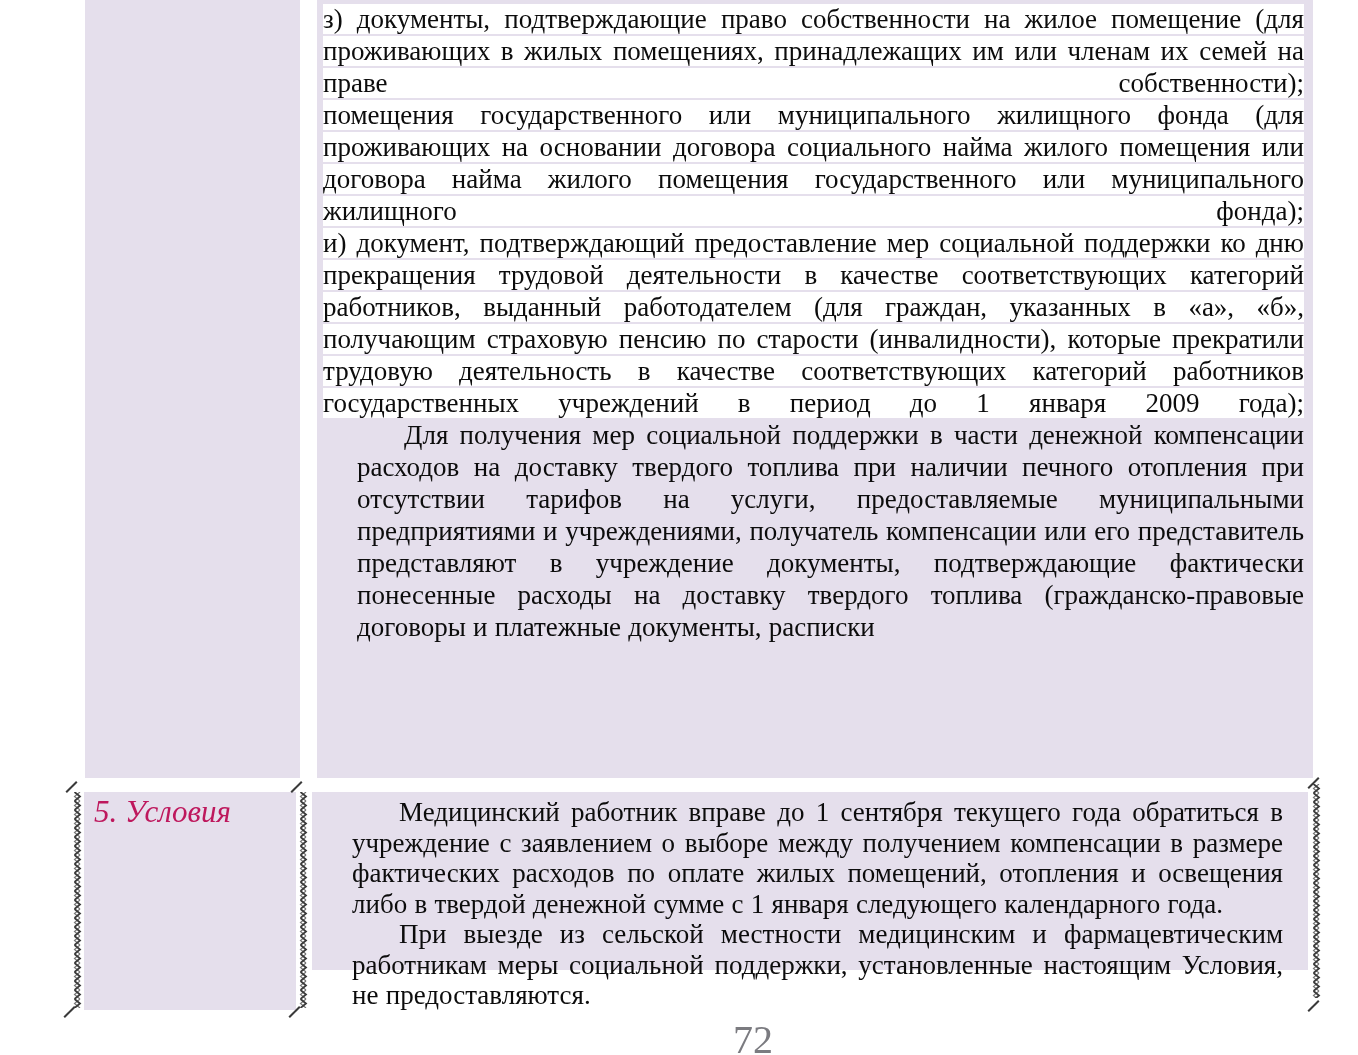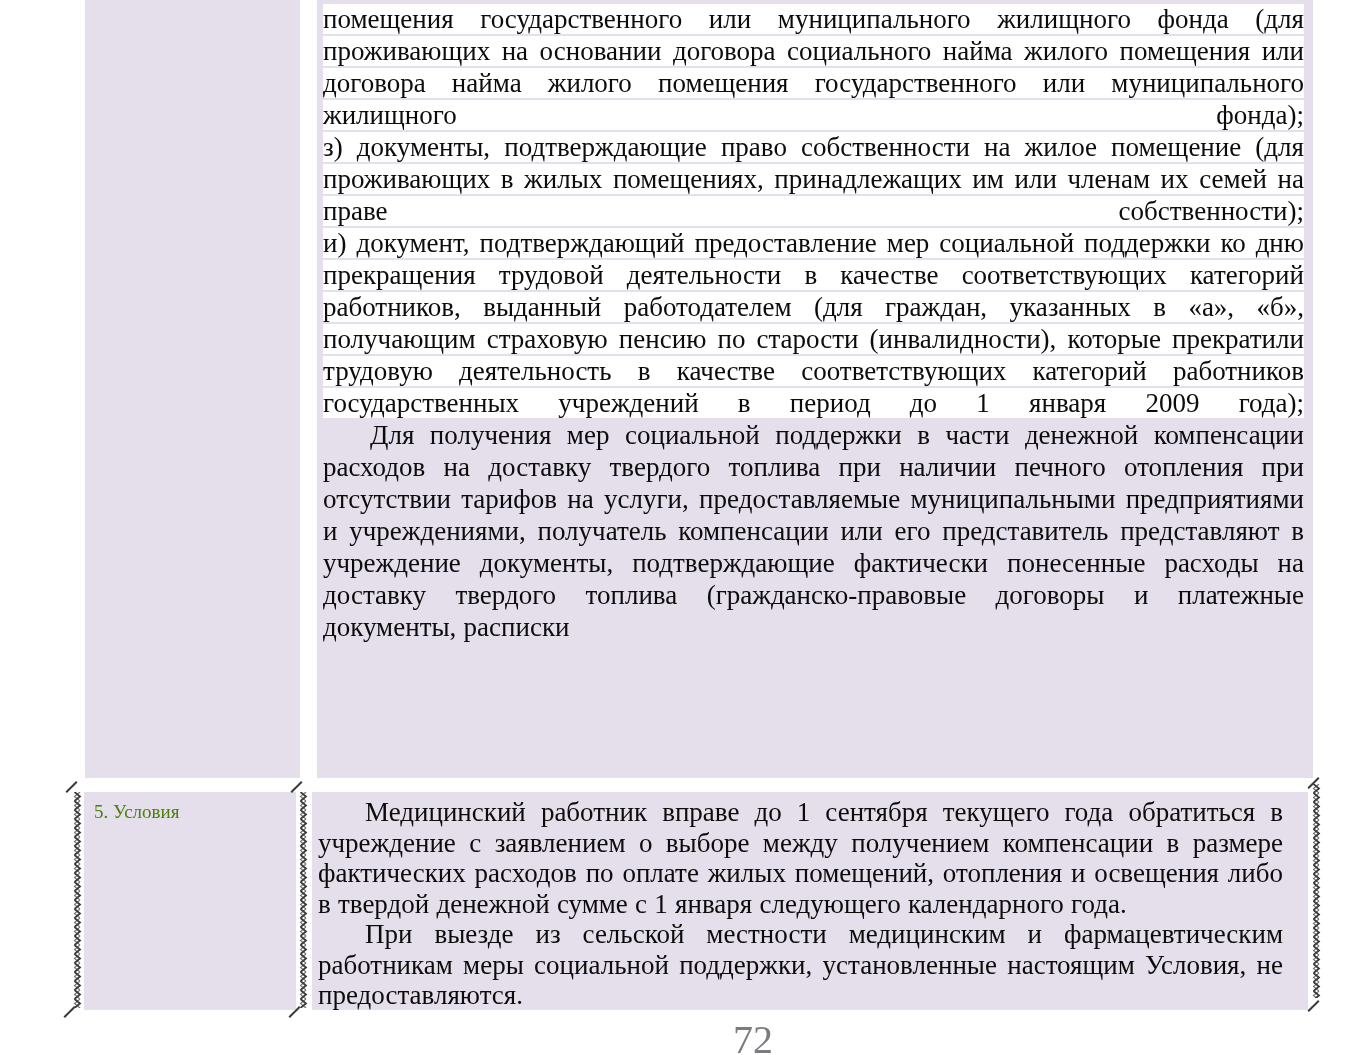--- a/index.html
+++ b/index.html
@@ -14,39 +14,40 @@
   .page { position: absolute; inset: 0; }
 
   
   .cell {
     position: absolute;
     background: #e5dfec;
   }
   .cell-top-left   { left: 85px;  top: 0;     width: 215px; height: 778px; }
   .cell-top-right  { left: 317px; top: 0;     width: 996px; height: 778px; padding: 3px 9px 0 6px; }
   .cell-bot-left   { left: 84px;  top: 792px; width: 212px; height: 218px; padding: 4px 10px 0 10px; }
-  .cell-bot-right  { left: 312px; top: 792px; width: 996px; height: 218px; padding: 5px 25px 0 6px; }
+  .cell-bot-right  { left: 312px; top: 792px; width: 996px; height: 178px; padding: 5px 25px 0 6px; }
 
   
   p.doc {
     margin: 0;
     font-size: 27px;
     line-height: 32px;
     color: #0c0c0c;
     text-align: justify;
     word-spacing: 0.5px;
   }
   p.jall { text-align-last: justify; }
   span.hl { background: #ffffff; }
-  p.indent { text-indent: 47px; }
+  p.indent { text-indent: 47px; margin-left: 34px; }
   .cell-bot-right p.doc { line-height: 30.5px; }
   .row-label {
-    font-size: 19px;
+    font-size: 31px;
     line-height: 32px;
-    color: #4d7c0f;
+    color: #be185d;
+    font-style: italic;
   }
 
   
   .zigzag { position: absolute; width: 9px; }
   .zig-left   { left: 73px;   top: 792px; height: 216px; }
   .zig-mid    { left: 299px;  top: 792px; height: 216px; }
   .zig-right  { left: 1312px; top: 784px; height: 214px; }
 
   .tick {
     position: absolute;
@@ -69,22 +70,22 @@
   }
 </style>
 </head>
 <body>
 
 <div class="page">
 
   <div class="cell cell-top-left"></div>
 
   <div class="cell cell-top-right">
+    <p class="doc jall"><span class="hl">з) документы, подтверждающие право собственности на жилое помещение (для проживающих в жилых помещениях, принадлежащих им или членам их семей на праве собственности);</span></p>
     <p class="doc jall"><span class="hl">помещения государственного или муниципального жилищного фонда (для проживающих на основании договора социального найма жилого помещения или договора найма жилого помещения государственного или муниципального жилищного фонда);</span></p>
-    <p class="doc jall"><span class="hl">з) документы, подтверждающие право собственности на жилое помещение (для проживающих в жилых помещениях, принадлежащих им или членам их семей на праве собственности);</span></p>
     <p class="doc jall"><span class="hl">и) документ, подтверждающий предоставление мер социальной поддержки ко дню прекращения трудовой деятельности в качестве соответствующих категорий работников, выданный работодателем (для граждан, указанных в «а», «б», получающим страховую пенсию по старости (инвалидности), которые прекратили трудовую деятельность в качестве соответствующих категорий работников государственных учреждений в период до 1 января 2009 года);</span></p>
     <p class="doc indent">Для получения мер социальной поддержки в части денежной компенсации расходов на доставку твердого топлива при наличии печного отопления при отсутствии тарифов на услуги, предоставляемые муниципальными предприятиями и учреждениями, получатель компенсации или его представитель представляют в учреждение документы, подтверждающие фактически понесенные расходы на доставку твердого топлива (гражданско-правовые договоры и платежные документы, расписки</p>
   </div>
 
   <div class="cell cell-bot-left">
     <div class="row-label">5. Условия</div>
   </div>
 
   <div class="cell cell-bot-right">
     <p class="doc indent">Медицинский работник вправе до 1 сентября текущего года обратиться в учреждение с заявлением о выборе между получением компенсации в размере фактических расходов по оплате жилых помещений, отопления и освещения либо в твердой денежной сумме с 1 января следующего календарного года.</p>

